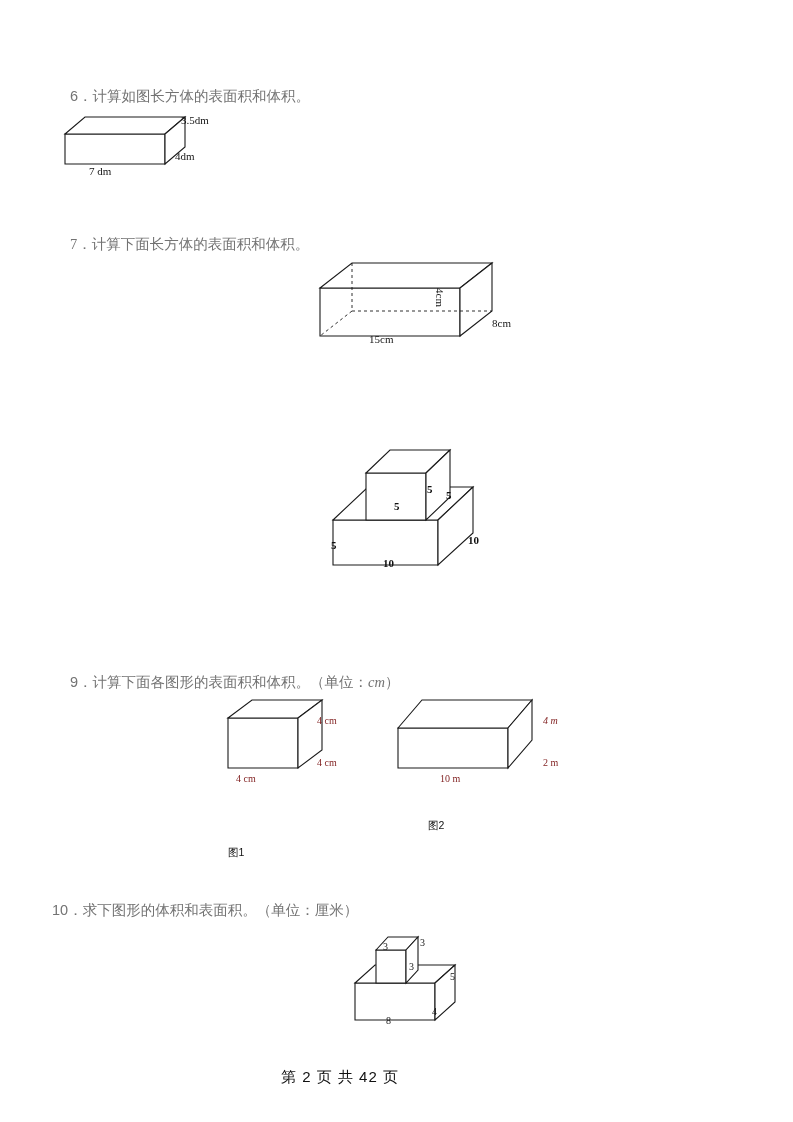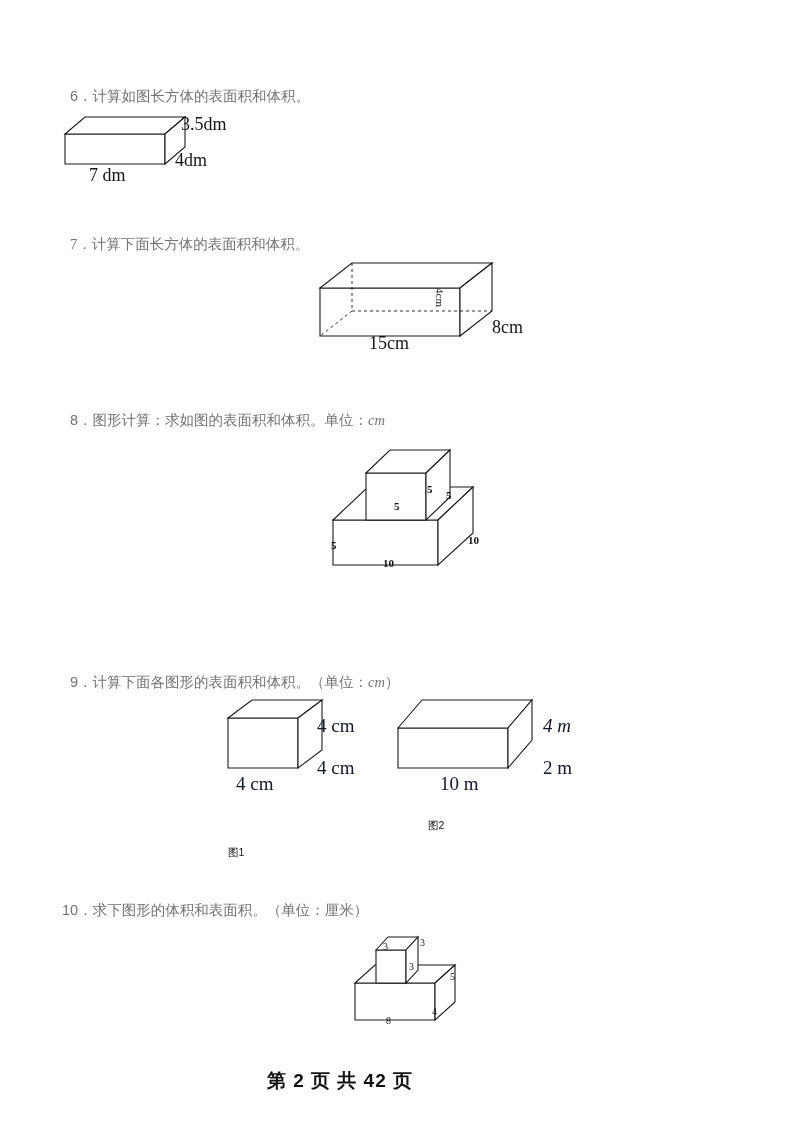--- a/index.html
+++ b/index.html
@@ -28,21 +28,21 @@
     line-height: 1.4;
     color: #737373;
     white-space: nowrap;
   }
   .italic { font-style: italic; font-family: "Liberation Serif", serif; }
   .fig {
     position: absolute;
   }
   .lbl {
     position: absolute;
-    font-size: 18px;
+    font-size: 11px;
     color: #141414;
     white-space: nowrap;
     font-family: "Liberation Serif", serif;
   }
   .lbl-sm {
     position: absolute;
     font-size: 10px;
     color: #141414;
     white-space: nowrap;
     font-family: "Liberation Serif", serif;
@@ -50,44 +50,44 @@
   .lbl-b {
     position: absolute;
     font-size: 11px;
     font-weight: bold;
     color: #111;
     white-space: nowrap;
     font-family: "Liberation Serif", serif;
   }
   .lbl-lg {
     position: absolute;
-    font-size: 19px;
-    color: #0f172a;
+    font-size: 10px;
+    color: #7f1d1d;
     white-space: nowrap;
     font-family: "Liberation Serif", serif;
   }
   .cap {
     position: absolute;
     font-size: 10.5px;
     color: #111;
     white-space: nowrap;
     margin-top: 43px;
   }
   .vert {
     writing-mode: vertical-rl;
     text-orientation: mixed;
   }
   .footer {
     position: absolute;
     left: 0;
     top: 1068px;
     width: 680px;
     text-align: center;
-    font-size: 19px;
-    font-weight: bold;
+    font-size: 15px;
+    font-weight: normal;
     color: #111;
     letter-spacing: 1px;
   }
   svg { display: block; }
 </style>
 </head>
 <body>
 
 <div class="page">
 
@@ -120,21 +120,20 @@
 
       <line x1="42" y1="5" x2="42" y2="53" stroke="#1a1a1a" stroke-width="0.9" stroke-dasharray="3,3"></line>
       <line x1="42" y1="53" x2="182" y2="53" stroke="#1a1a1a" stroke-width="0.9" stroke-dasharray="3,3"></line>
       <line x1="42" y1="53" x2="10" y2="78" stroke="#1a1a1a" stroke-width="0.9" stroke-dasharray="3,3"></line>
     </svg>
   </div>
   <div class="lbl vert" style="left:434px; top:288px; font-size:11px;">4cm</div>
   <div class="lbl" style="left:460px; top:317px;padding-left:32px;">8cm</div>
   <div class="lbl" style="left:369px; top:333px;">15cm</div>
 
-  <div class="q" style="left:70px; top:410px;"><span>8．图形计算：求如图的表面积和体积。单位：</span><span class="italic">cm</span></div>
 
   <div class="fig" style="left:328px; top:445px;">
     <svg width="190" height="135" viewBox="0 0 190 135">
 
       <polygon points="5,75 110,75 110,120 5,120" fill="#ffffff" stroke="#1a1a1a" stroke-width="1.1"></polygon>
 
       <polygon points="5,75 40,42 145,42 110,75" fill="#ffffff" stroke="#1a1a1a" stroke-width="1.1"></polygon>
 
       <polygon points="110,75 145,42 145,88 110,120" fill="#ffffff" stroke="#1a1a1a" stroke-width="1.1"></polygon>
 
@@ -171,21 +170,21 @@
       <polygon points="6,32 116,32 116,72 6,72" fill="#ffffff" stroke="#1a1a1a" stroke-width="1.1"></polygon>
       <polygon points="6,32 30,4 140,4 116,32" fill="#ffffff" stroke="#1a1a1a" stroke-width="1.1"></polygon>
       <polygon points="116,32 140,4 140,44 116,72" fill="#ffffff" stroke="#1a1a1a" stroke-width="1.1"></polygon>
     </svg>
   </div>
   <div class="lbl-lg" style="left:543px; top:715px;font-style:italic;">4 m</div>
   <div class="lbl-lg" style="left:543px; top:757px;">2 m</div>
   <div class="lbl-lg" style="left:440px; top:773px;">10 m</div>
   <div class="cap" style="left:428px; top:776px;">图2</div>
 
-  <div class="q" style="left:62px; top:900px;">10．求下图形的体积和表面积。（单位：厘米）</div>
+  <div class="q" style="left:52px; top:900px;">10．求下图形的体积和表面积。（单位：厘米）</div>
 
   <div class="fig" style="left:350px; top:925px;">
     <svg width="120" height="100" viewBox="0 0 120 100">
 
       <polygon points="5,58 85,58 85,95 5,95" fill="#ffffff" stroke="#1a1a1a" stroke-width="1.1"></polygon>
 
       <polygon points="5,58 25,40 105,40 85,58" fill="#ffffff" stroke="#1a1a1a" stroke-width="1.1"></polygon>
 
       <polygon points="85,58 105,40 105,77 85,95" fill="#ffffff" stroke="#1a1a1a" stroke-width="1.1"></polygon>
 

